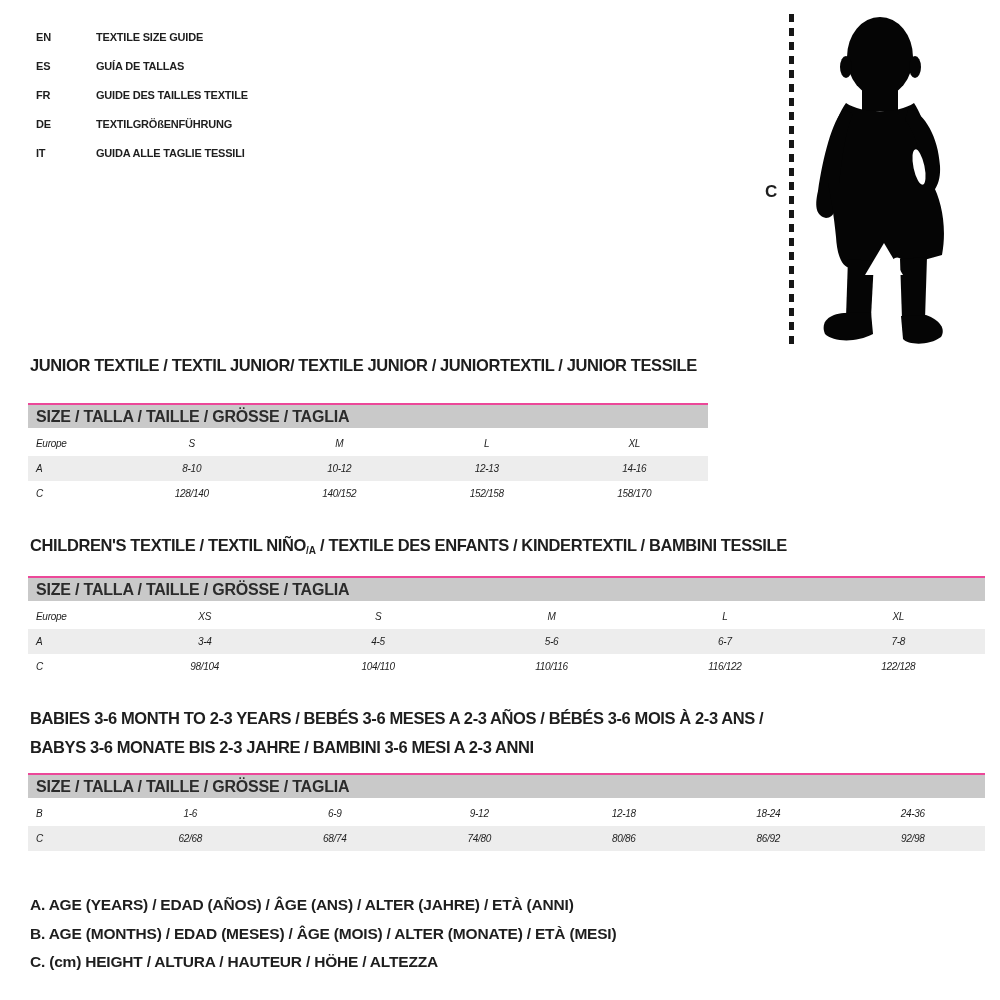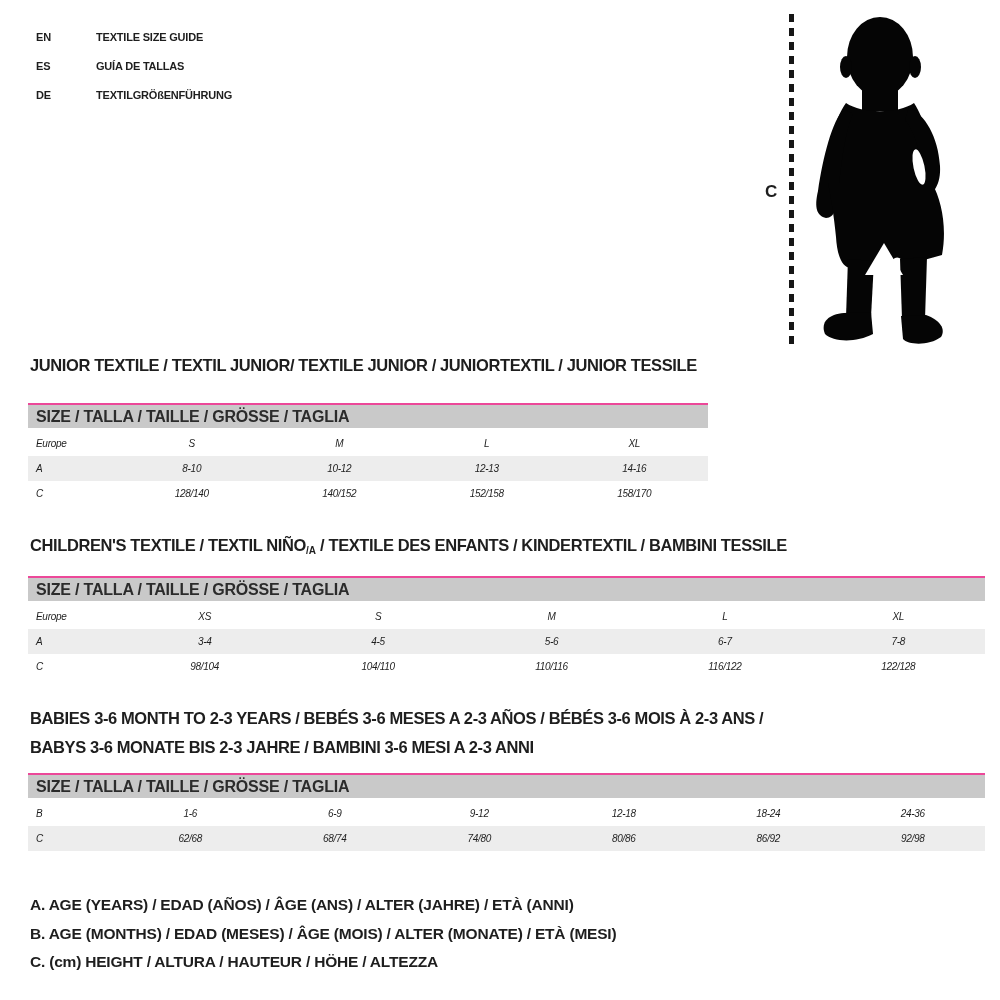--- a/index.html
+++ b/index.html
@@ -56,22 +56,30 @@
   <div class="lang-list">
     <div class="lang-row">
       <span class="lang-code">EN</span>
       <span class="lang-label">TEXTILE SIZE GUIDE</span>
     </div>
     <div class="lang-row">
       <span class="lang-code">ES</span>
       <span class="lang-label">GUÍA DE TALLAS</span>
     </div>
     <div class="lang-row">
+      <span class="lang-code">FR</span>
+      <span class="lang-label">GUIDE DES TAILLES TEXTILE</span>
+    </div>
+    <div class="lang-row">
       <span class="lang-code">DE</span>
       <span class="lang-label">TEXTILGRÖßENFÜHRUNG</span>
+    </div>
+    <div class="lang-row">
+      <span class="lang-code">IT</span>
+      <span class="lang-label">GUIDA ALLE TAGLIE TESSILI</span>
     </div>
   </div>
 
   <div class="dotted-line"></div>
   <div class="c-label">C</div>
   <svg class="silhouette" viewBox="0 0 144 333" aria-hidden="true">
     <g fill="#050505">
       <ellipse cx="74" cy="42" rx="33" ry="40"></ellipse>
       <ellipse cx="40" cy="52" rx="6" ry="11"></ellipse>
       <ellipse cx="109" cy="52" rx="6" ry="11"></ellipse>

